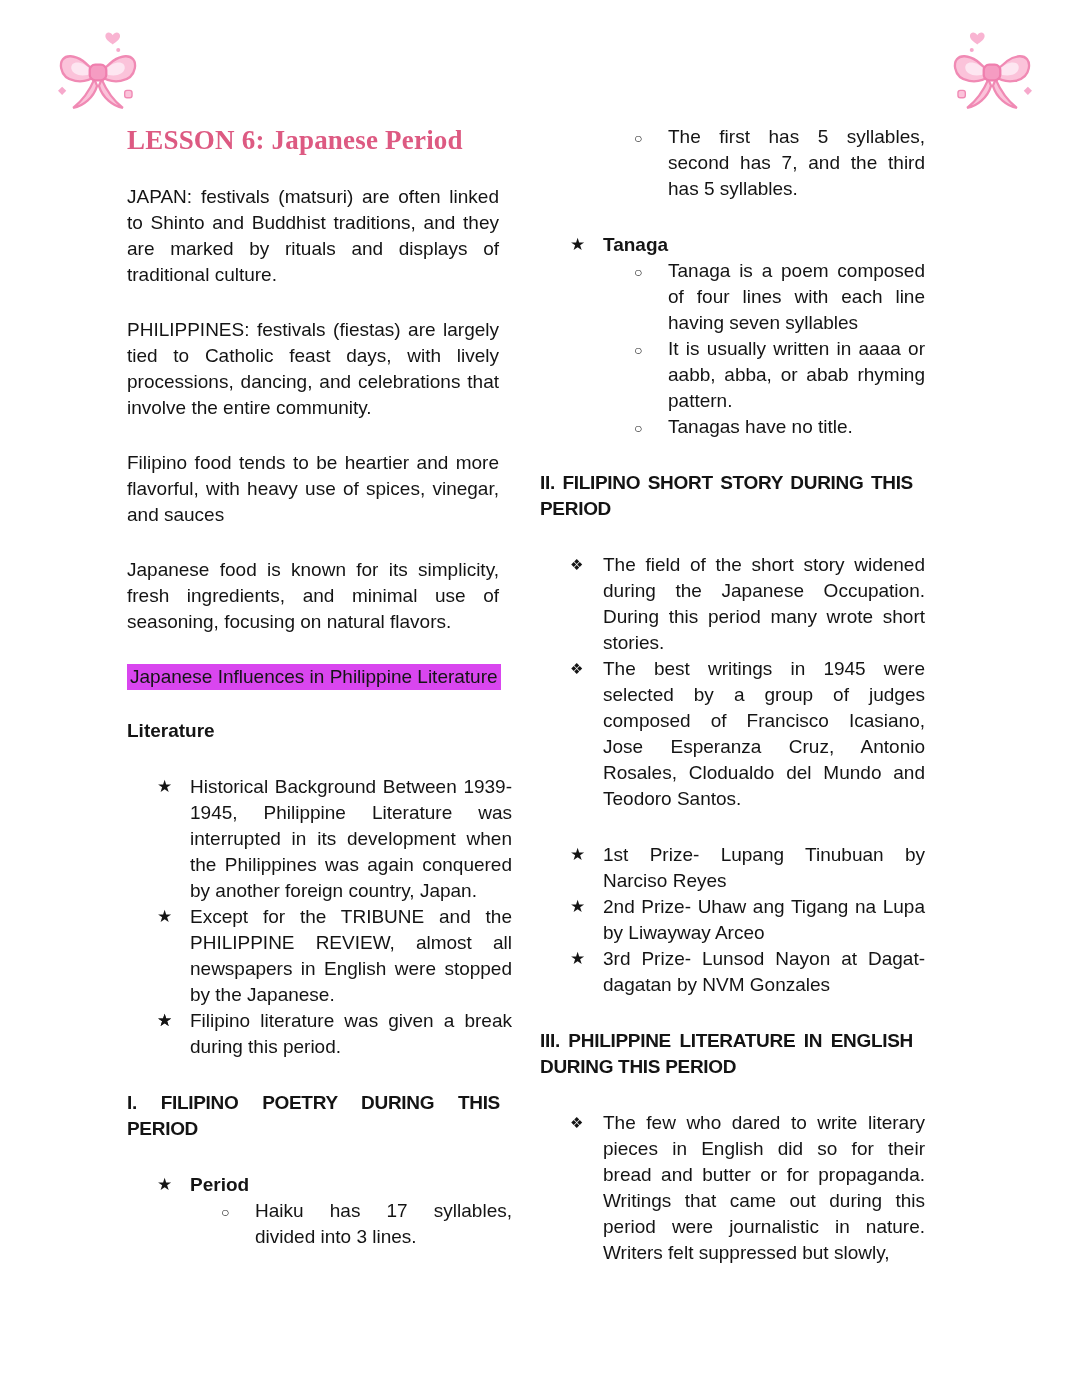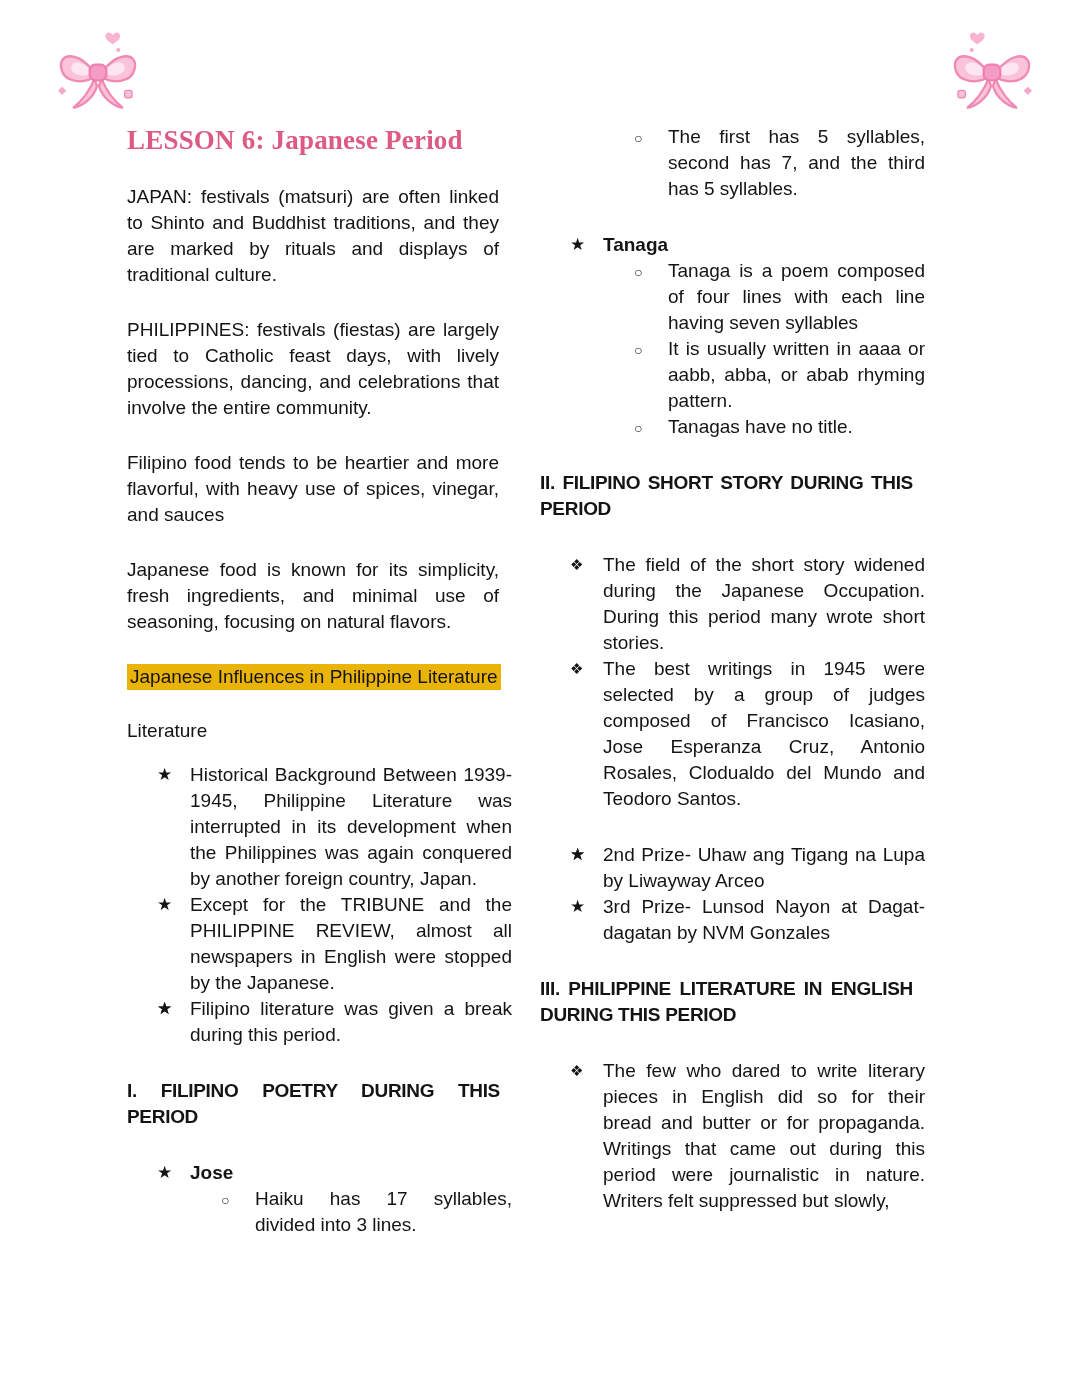--- a/index.html
+++ b/index.html
@@ -37,22 +37,22 @@
     text-align: left;
     letter-spacing: 0.2px;
   }
 
   p.para { margin: 0 13px 29px 0; }
 
   .hl-wrap { margin: 0 0 28px 0; text-align: left; }
   .hl { background: #f3c6c6; padding: 2px 3px 3px 3px; }
 
   h3.lit-heading {
-    font-size: 19px; line-height: 26px; font-weight: normal;
-    margin: 0 0 18px 0; text-align: left;
+    font-size: 19px; line-height: 26px; font-weight: bold;
+    margin: 0 0 30px 0; text-align: left;
   }
 
   h2.sec {
     font-size: 19px; line-height: 26px; font-weight: bold;
     letter-spacing: -0.3px;
     margin: 0 12px 30px 0;
     text-align: justify;
   }
 
   .group { margin: 0 0 30px 0; }
@@ -103,21 +103,21 @@
   <div class="columns">
 
     <div class="col">
       <h1 class="title" style="color: rgb(221, 90, 130);">LESSON 6: Japanese Period</h1>
 
       <p class="para">JAPAN: festivals (matsuri) are often linked to Shinto and Buddhist traditions, and they are marked by rituals and displays of traditional culture.</p>
       <p class="para">PHILIPPINES: festivals (fiestas) are largely tied to Catholic feast days, with lively processions, dancing, and celebrations that involve the entire community.</p>
       <p class="para">Filipino food tends to be heartier and more flavorful, with heavy use of spices, vinegar, and sauces</p>
       <p class="para">Japanese food is known for its simplicity, fresh ingredients, and minimal use of seasoning, focusing on natural flavors.</p>
 
-      <p class="hl-wrap"><span class="hl" style="background: #eab308;">Japanese Influences in Philippine Literature</span></p>
+      <p class="hl-wrap"><span class="hl" style="background: #d946ef;">Japanese Influences in Philippine Literature</span></p>
 
       <h3 class="lit-heading">Literature</h3>
 
       <div class="group">
         <div class="li">
           <span class="glyph star">★</span>
           <span class="txt">Historical Background Between 1939-1945, Philippine Literature was interrupted in its development when the Philippines was again conquered by another foreign country, Japan.</span>
         </div>
         <div class="li">
           <span class="glyph star">★</span>
@@ -130,21 +130,21 @@
           <span class="glyph star">★</span>
           <span class="txt">Filipino literature was given a break during this period.</span>
         </div>
       </div>
 
       <h2 class="sec tight">I. FILIPINO POETRY DURING THIS PERIOD</h2>
 
       <div class="group">
         <div class="li">
           <span class="glyph star">★</span>
-          <span class="txt bold">Jose</span>
+          <span class="txt bold">Period</span>
         </div>
         <div class="li sub">
           <span class="glyph circle">○</span>
           <span class="txt">Haiku has 17 syllables, divided into 3 lines.</span>
         </div>
       </div>
     </div>
 
     <div class="col">
 
@@ -183,20 +183,21 @@
         </div>
         <div class="li">
           <span class="glyph diamond">❖</span>
           <span class="txt">The best writings in 1945 were selected by a group of judges composed of Francisco Icasiano, Jose Esperanza Cruz, Antonio Rosales, Clodualdo del Mundo and Teodoro Santos.</span>
         </div>
       </div>
 
       <div class="group">
         <div class="li">
           <span class="glyph star">★</span>
+          <span class="txt">1st Prize- Lupang Tinubuan by Narciso Reyes</span>
         </div>
         <div class="li">
           <span class="glyph star">★</span>
           <span class="txt">2nd Prize- Uhaw ang Tigang na Lupa by Liwayway Arceo</span>
         </div>
         <div class="li">
           <span class="glyph star">★</span>
           <span class="txt">3rd Prize- Lunsod Nayon at Dagat-dagatan by NVM Gonzales</span>
         </div>
       </div>

